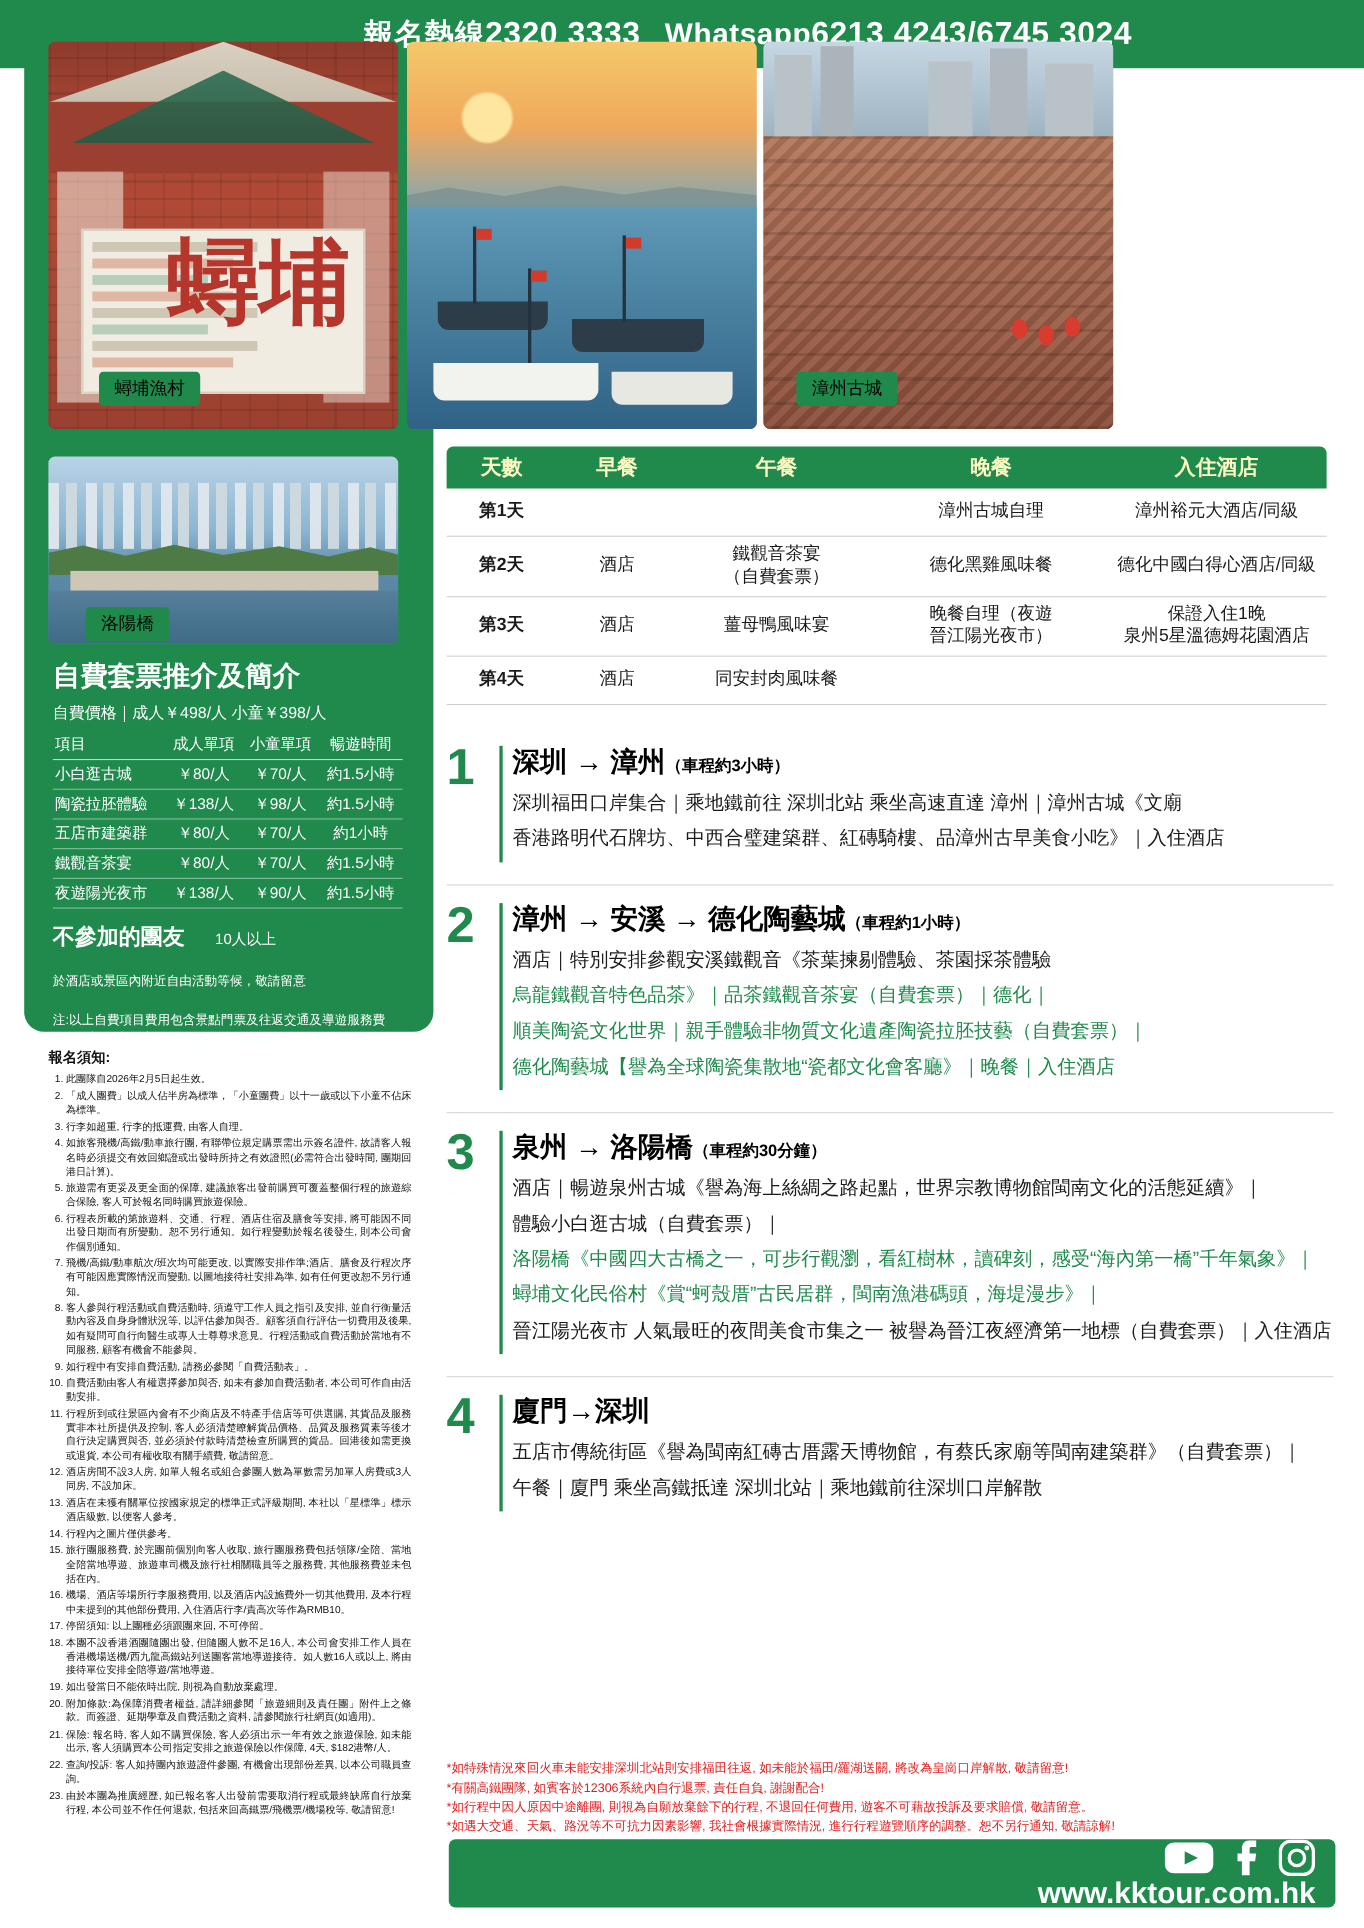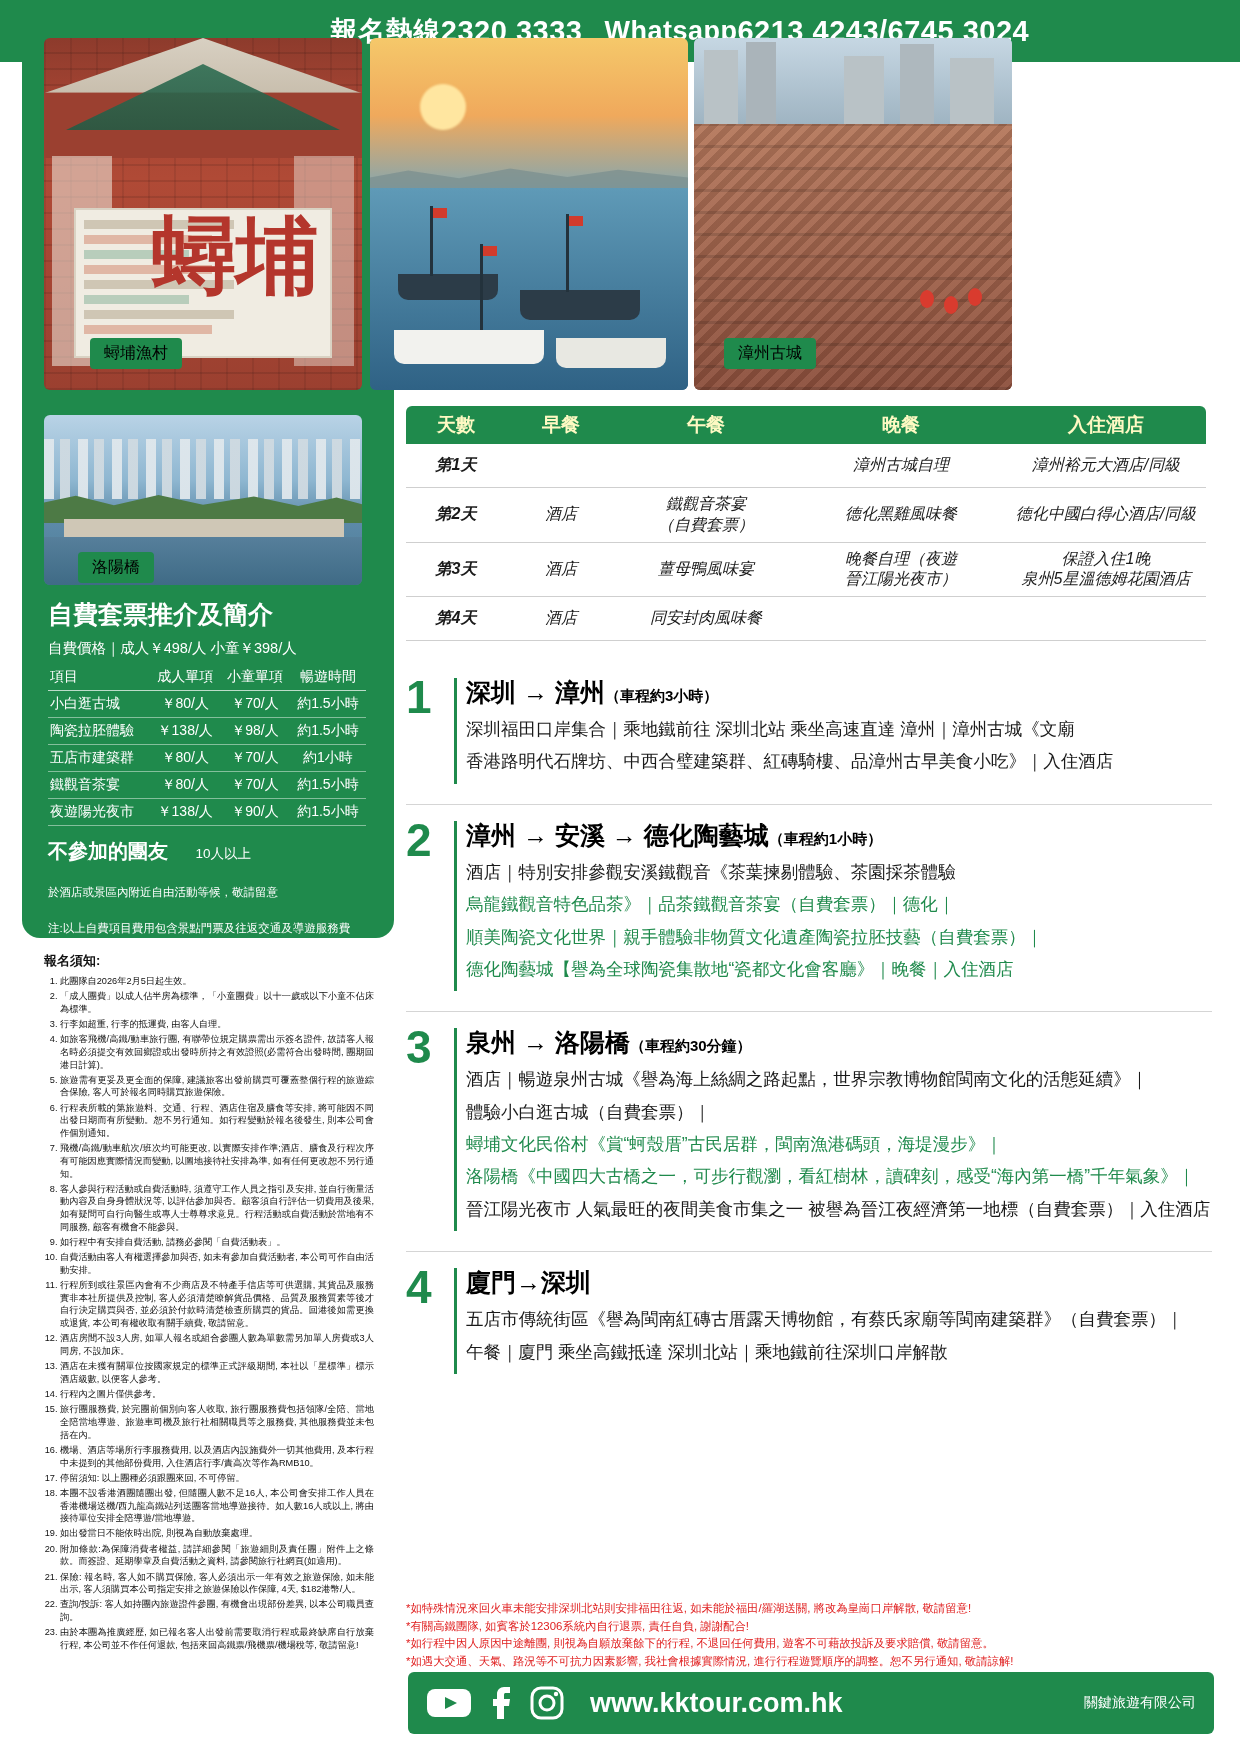--- a/index.html
+++ b/index.html
@@ -154,21 +154,21 @@
   .meal-wrap { position:absolute; left:406px; top:406px; width:800px; }
   .meal-head {
     width:800px; height:38px; background:#1f8a4c; color:#fef9c3;
     border-radius:6px 6px 0 0; display:flex; align-items:center;
     font-size:19px; font-weight:bold;
   }
   .meal-head div, .meal-row div { text-align:center; }
   .mc1 { width:100px; } .mc2 { width:110px; } .mc3 { width:180px; }
   .mc4 { width:210px; } .mc5 { width:200px; }
   .meal-row { display:flex; align-items:center; min-height:44px;
-    border-bottom:1px solid #cfcfcf; font-size:16px;font-style:italic; }
+    border-bottom:1px solid #cfcfcf; font-size:16px; }
   .meal-row .mc1 { font-weight:bold; }
   .meal-row div { padding:6px 2px; line-height:1.3; }
 
   
   .itin { position:absolute; left:406px; top:676px; width:806px; }
   .day { position:relative; padding:0 0 16px 60px; margin-bottom:6px; }
   .day .num {
     position:absolute; left:0; top:-6px; font-size:46px; font-weight:bold;
     color:#1f8a4c; font-family:"Liberation Sans", sans-serif;
   }
@@ -178,22 +178,22 @@
   .day p { margin:0 0 7px 0; font-size:17.5px; line-height:1.45; }
   .g { color:#1f8a4c; }
   .day-div { height:1px; background:#d5d5d5; margin:0 0 14px 0; }
 
   
   .disclaimer { position:absolute; left:406px; top:1600px; width:806px;
     color:#e02020; font-size:11.4px; line-height:1.55; }
 
   
   .footer { position:absolute; left:408px; top:1672px; width:806px; height:62px;
-    background:#1f8a4c; border-radius:6px; display:flex; align-items:center;
-    padding:0 18px; }
+    background:#1f8a4c; border-radius:6px; display:flex; align-items:flex-end;
+    padding:0 18px;flex-direction:column; }
   .footer .soc { display:flex; align-items:center; gap:14px; }
   .footer .url { color:#fff; font-size:27px; font-weight:bold; margin-left:26px; }
   .footer .co { color:#fff; font-size:14px; margin-left:auto; }
   .footer svg { display:block; }
 </style>
 </head>
 <body>
 
 <div class="left-panel"></div>
 
@@ -415,22 +415,22 @@
   <div class="day-div"></div>
 
   <div class="day">
     <div class="num">3</div>
     <div class="bar"></div>
     <h2>
       <span>泉州 → 洛陽橋</span><span class="small">（車程約30分鐘）</span>
     </h2>
     <p>酒店｜暢遊泉州古城《譽為海上絲綢之路起點，世界宗教博物館閩南文化的活態延續》｜</p>
     <p>體驗小白逛古城（自費套票）｜</p>
+    <p class="g">洛陽橋《中國四大古橋之一，可步行觀瀏，看紅樹林，讀碑刻，感受“海內第一橋”千年氣象》｜</p>
     <p class="g">蟳埔文化民俗村《賞“蚵殼厝”古民居群，閩南漁港碼頭，海堤漫步》｜</p>
-    <p class="g">洛陽橋《中國四大古橋之一，可步行觀瀏，看紅樹林，讀碑刻，感受“海內第一橋”千年氣象》｜</p>
     <p>晉江陽光夜市 人氣最旺的夜間美食市集之一 被譽為晉江夜經濟第一地標（自費套票）｜入住酒店</p>
   </div>
   <div class="day-div"></div>
 
   <div class="day">
     <div class="num">4</div>
     <div class="bar"></div>
     <h2>
       <span>廈門→深圳</span><span class="small"></span>
     </h2>

